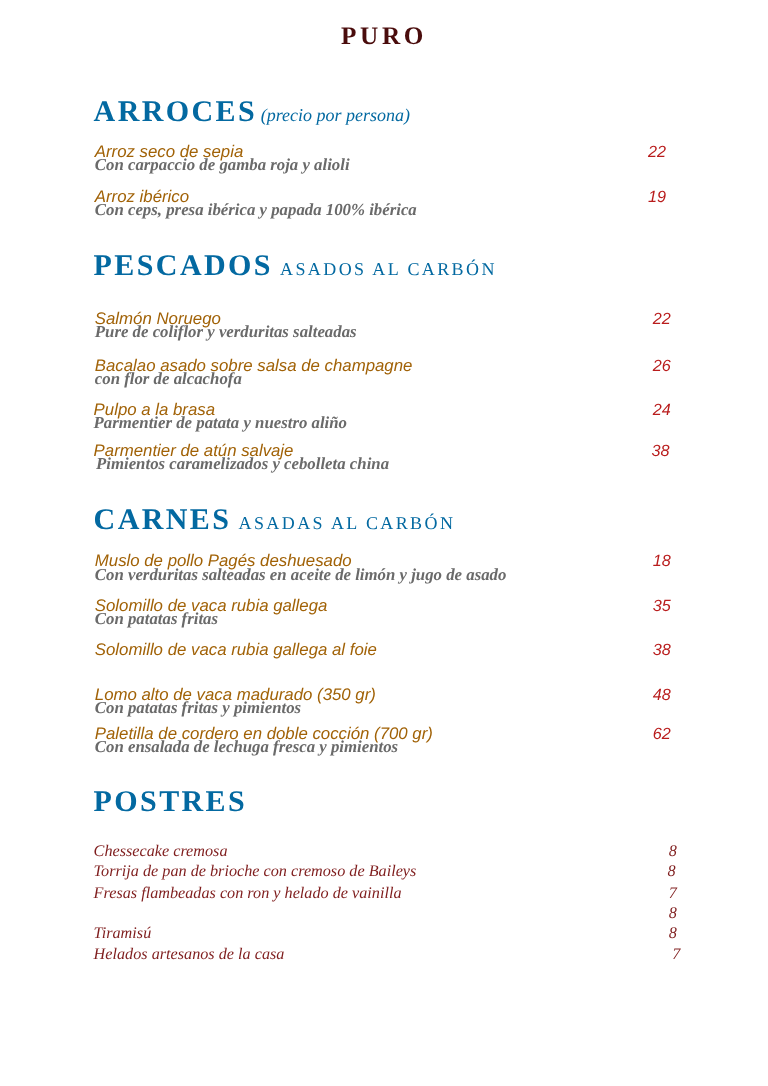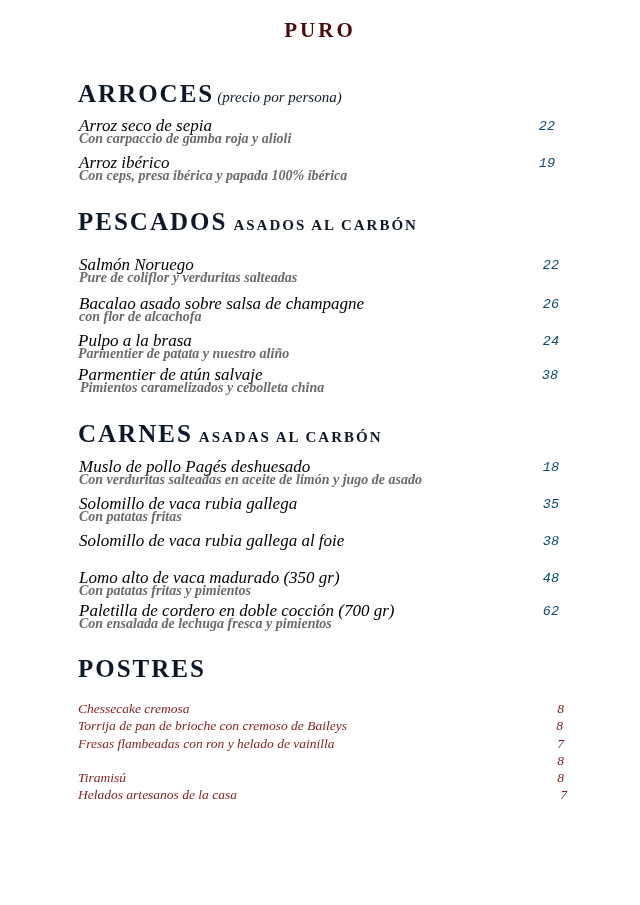--- a/index.html
+++ b/index.html
@@ -1,25 +1,25 @@
 <!DOCTYPE html>
 <html><head>
 <meta charset="utf-8">
 <style>
   html, body { margin:0; padding:0; background:#ffffff; }
   body { width:640px; height:905px; position:relative; overflow:hidden; font-family:"DejaVu Serif", serif; }
   .title { position:absolute; left:0; width:640px; top:18px; text-align:center; font-family:"Liberation Serif", serif; font-weight:bold; font-size:21px; letter-spacing:3px; color:#4a0c0c; }
-  .sec-head { position:absolute; left:78px; color:#0f172a; font-family:"Liberation Serif", serif; white-space:nowrap; }
+  .sec-head { position:absolute; left:78px; color:#0369a1; font-family:"Liberation Serif", serif; white-space:nowrap; }
   .sec-head .main { font-size:25px; font-weight:bold; letter-spacing:2px; }
-  .sec-head .sub-caps { font-size:15px; font-weight:bold; letter-spacing:2px; margin-left:6px; }
+  .sec-head .sub-caps { font-size:15px; font-weight:normal; letter-spacing:2px; margin-left:6px; }
   .sec-head .sub-it { font-size:15px; font-style:italic; font-weight:normal; margin-left:3px; letter-spacing:0; }
   .item { position:absolute; left:79px; width:480px; }
-  .item .name { font-family:Liberation Serif, serif; font-style:italic; font-size:17px; color:#000000; line-height:14px; white-space:nowrap; }
+  .item .name { font-family:Liberation Sans, sans-serif; font-style:italic; font-size:14px; color:#a16207; line-height:14px; white-space:nowrap; }
   .item .desc { font-family:"Liberation Serif", serif; font-style:italic; font-size:14px; color:#6a6a6a; line-height:12px; white-space:nowrap;font-weight:bold; }
-  .item .price { position:absolute; right:0; top:0; font-family:Liberation Mono, monospace; font-style:italic; font-size:13.5px; color:#0c4a6e; }
+  .item .price { position:absolute; right:0; top:0; font-family:Liberation Sans, sans-serif; font-style:italic; font-size:13.5px; color:#b91c1c; }
   .dessert { position:absolute; left:78px; width:486px; font-family:"Liberation Serif", serif; font-style:italic; font-size:13.5px; color:#7f1d1d; line-height:14px; }
   .dessert .price { position:absolute; right:0; top:0; }
 </style>
 </head>
 <body>
 
 <div class="title">PURO</div>
 
 <div class="sec-head" style="top:80px">
   <span class="main">ARROCES</span><span class="sub-it">(precio por persona)</span>

